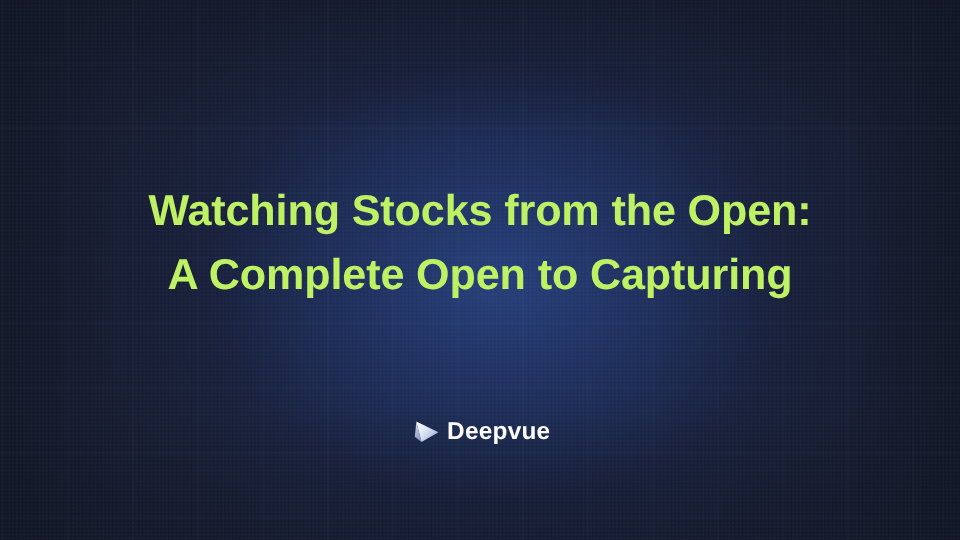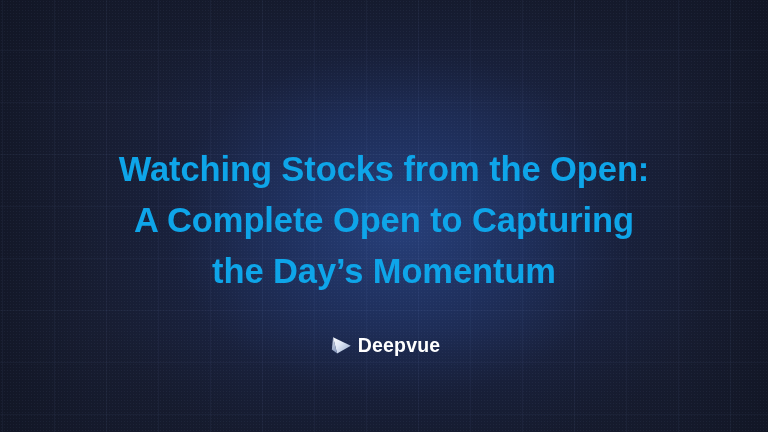--- a/index.html
+++ b/index.html
@@ -97,21 +97,21 @@
     display: flex;
     flex-direction: column;
     align-items: center;
     justify-content: flex-start;
   }
 
   .title {
     margin: 0;
     padding: 0 57px;
     text-align: center;
-    color: #0ea5e9;
+    color: #bef264;
     font-size: 34.5px;
     font-weight: 700;
     line-height: 51px;
     letter-spacing: -0.1px;
     width: 100%;
     position: absolute;
     top: 144px;
     left: 0;
     text-rendering: optimizeLegibility;
   }
@@ -157,21 +157,20 @@
   <div class="bg-glow"></div>
   <div class="bg-vignette"></div>
   <div class="bg-grid"></div>
   <div class="bg-noise"></div>
 
   <div class="content">
 
     <h1 class="title">
       <span class="tline">Watching Stocks from the Open:</span>
       <span class="tline">A Complete Open to Capturing</span>
-      <span class="tline">the Day’s Momentum</span>
     </h1>
 
     <div class="brand">
 
       <svg class="brand-mark" viewBox="0 0 64 64" aria-hidden="true">
         <defs>
           <linearGradient id="mkA" x1="8" y1="10" x2="54" y2="52" gradientUnits="userSpaceOnUse">
             <stop offset="0" stop-color="#ffffff"></stop>
             <stop offset="0.45" stop-color="#dfe7f6"></stop>
             <stop offset="1" stop-color="#8fa4c8"></stop>

